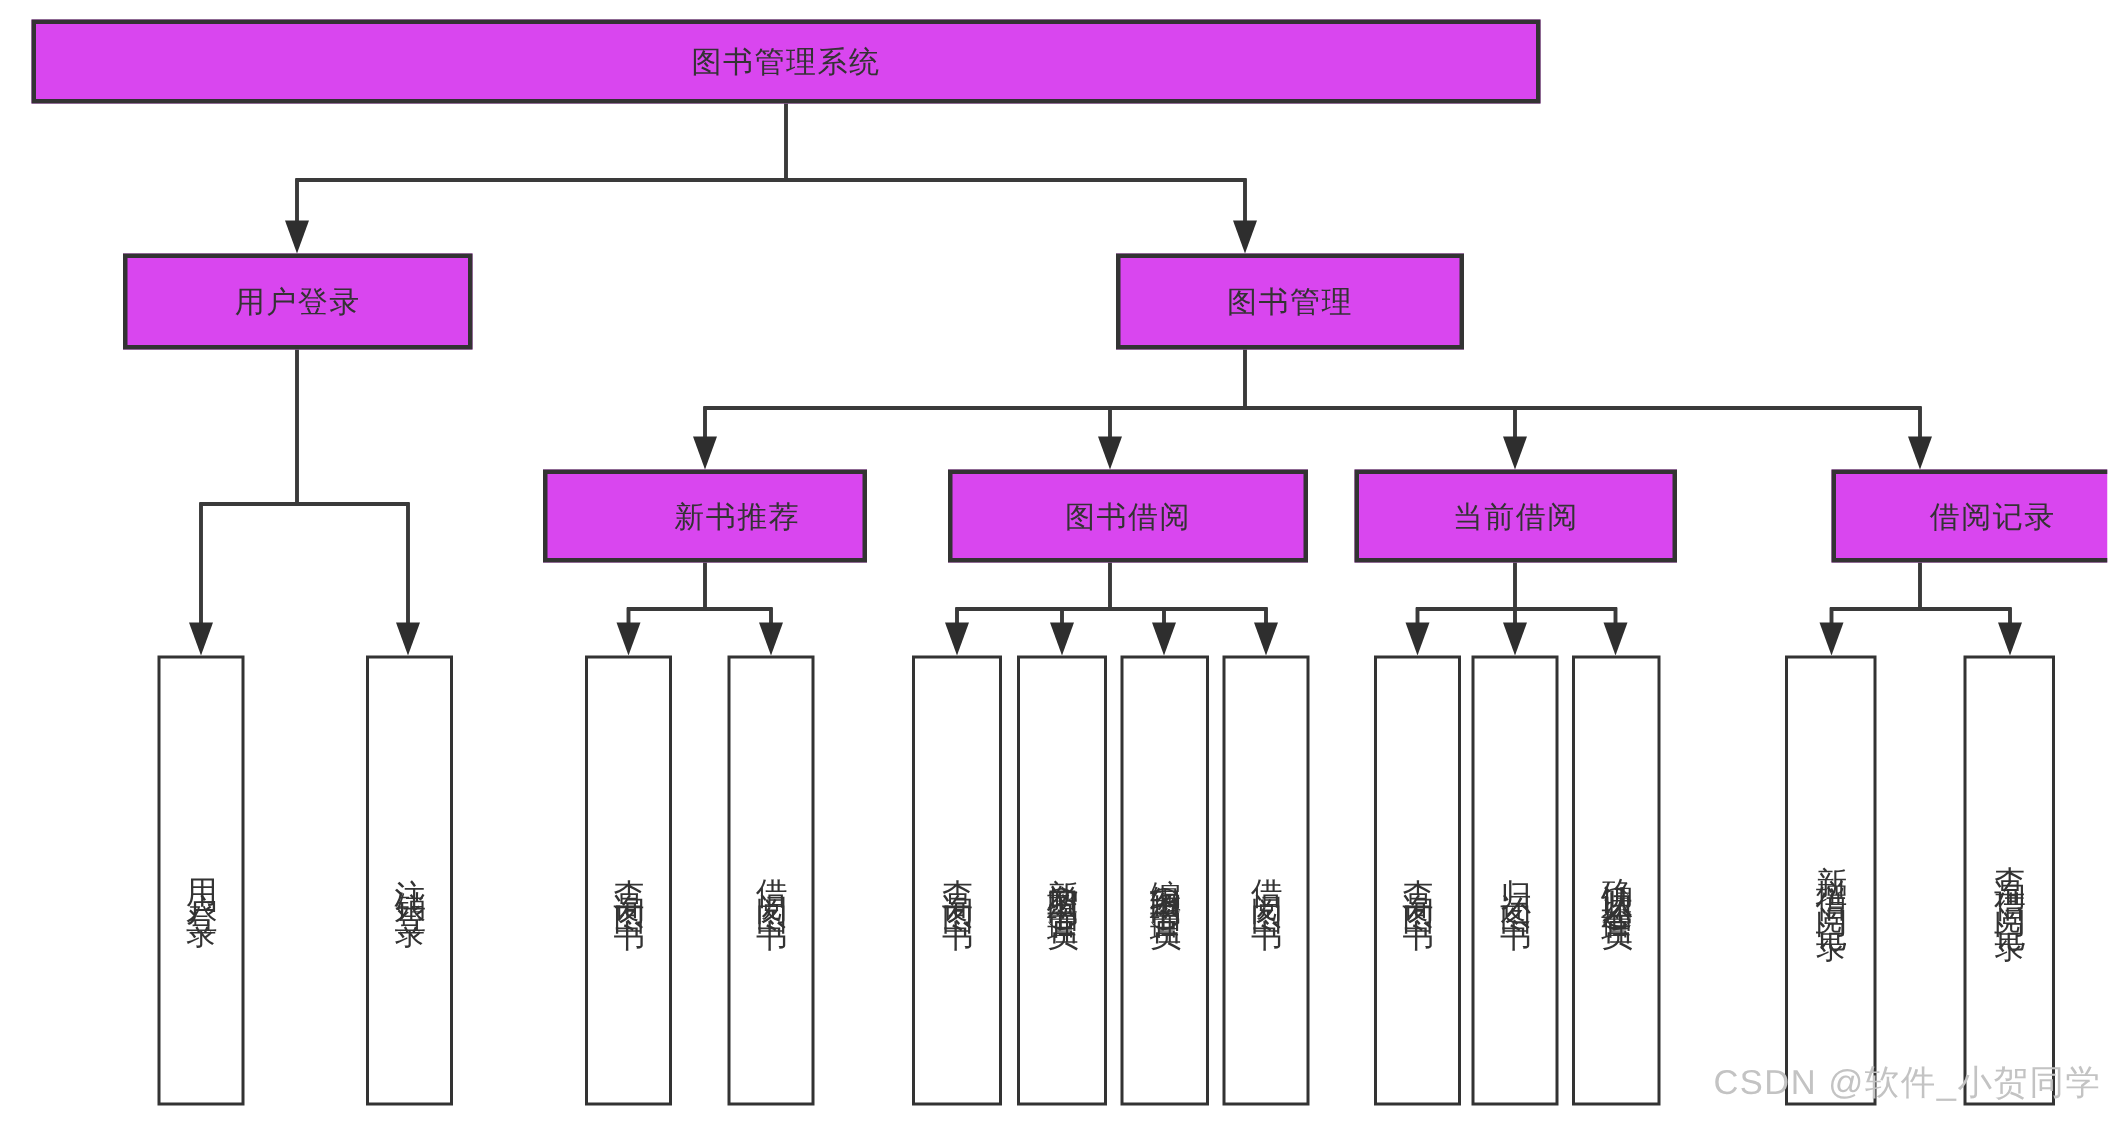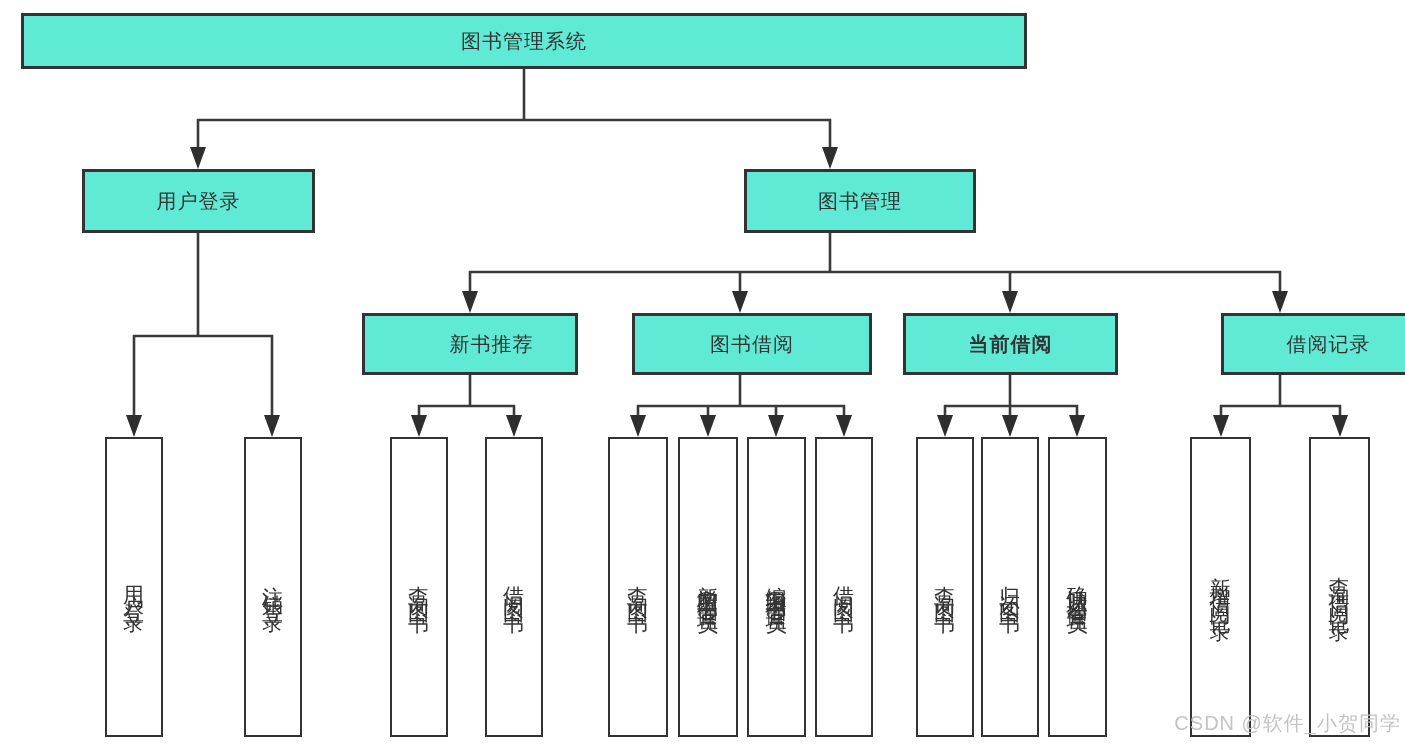--- a/index.html
+++ b/index.html
@@ -18,21 +18,21 @@
   .connectors {
     position: absolute;
     left: 0;
     top: 0;
     pointer-events: none;
   }
   .node {
     position: absolute;
     box-sizing: border-box;
     border: 3px solid #333333;
-    background: #5eead4;
+    background: #d946ef;
     display: flex;
     align-items: center;
     justify-content: center;
     color: #333333;
     font-size: 20px;
     letter-spacing: 1px;
     white-space: nowrap;
   }
   .leaf {
     position: absolute;
@@ -52,21 +52,21 @@
     color: #333333;
     line-height: 1;
   }
   .leaf .vtext.tight {
     letter-spacing: 4px;
   }
   .watermark {
     position: absolute;
     right: 4px;
     bottom: 10px;
-    font-size: 20px;
+    font-size: 23px;
     color: #c3c3c3;
     letter-spacing: 1px;
     z-index: 5;
     white-space: nowrap;
   }
 </style>
 </head>
 <body>
 
 <div class="canvas">
@@ -128,21 +128,21 @@
   <div class="node" style="left:744px; top:169px; width:232px; height:64px;">
     <span>图书管理</span>
   </div>
 
   <div class="node" style="left:362px; top:313px; width:216px; height:62px;padding-left:43px;">
     <span>新书推荐</span>
   </div>
   <div class="node" style="left:632px; top:313px; width:240px; height:62px;">
     <span>图书借阅</span>
   </div>
-  <div class="node" style="left:903px; top:313px; width:215px; height:62px;font-weight:bold;">
+  <div class="node" style="left:903px; top:313px; width:215px; height:62px;">
     <span>当前借阅</span>
   </div>
   <div class="node" style="left:1173px; top:313px; width:215px; height:62px;margin-left:48px;">
     <span>借阅记录</span>
   </div>
 
   <div class="leaf" style="left:105px; top:437px; width:58px; height:300px;">
     <span class="vtext">用户登录</span>
   </div>
   <div class="leaf" style="left:244px; top:437px; width:58px; height:300px;">

